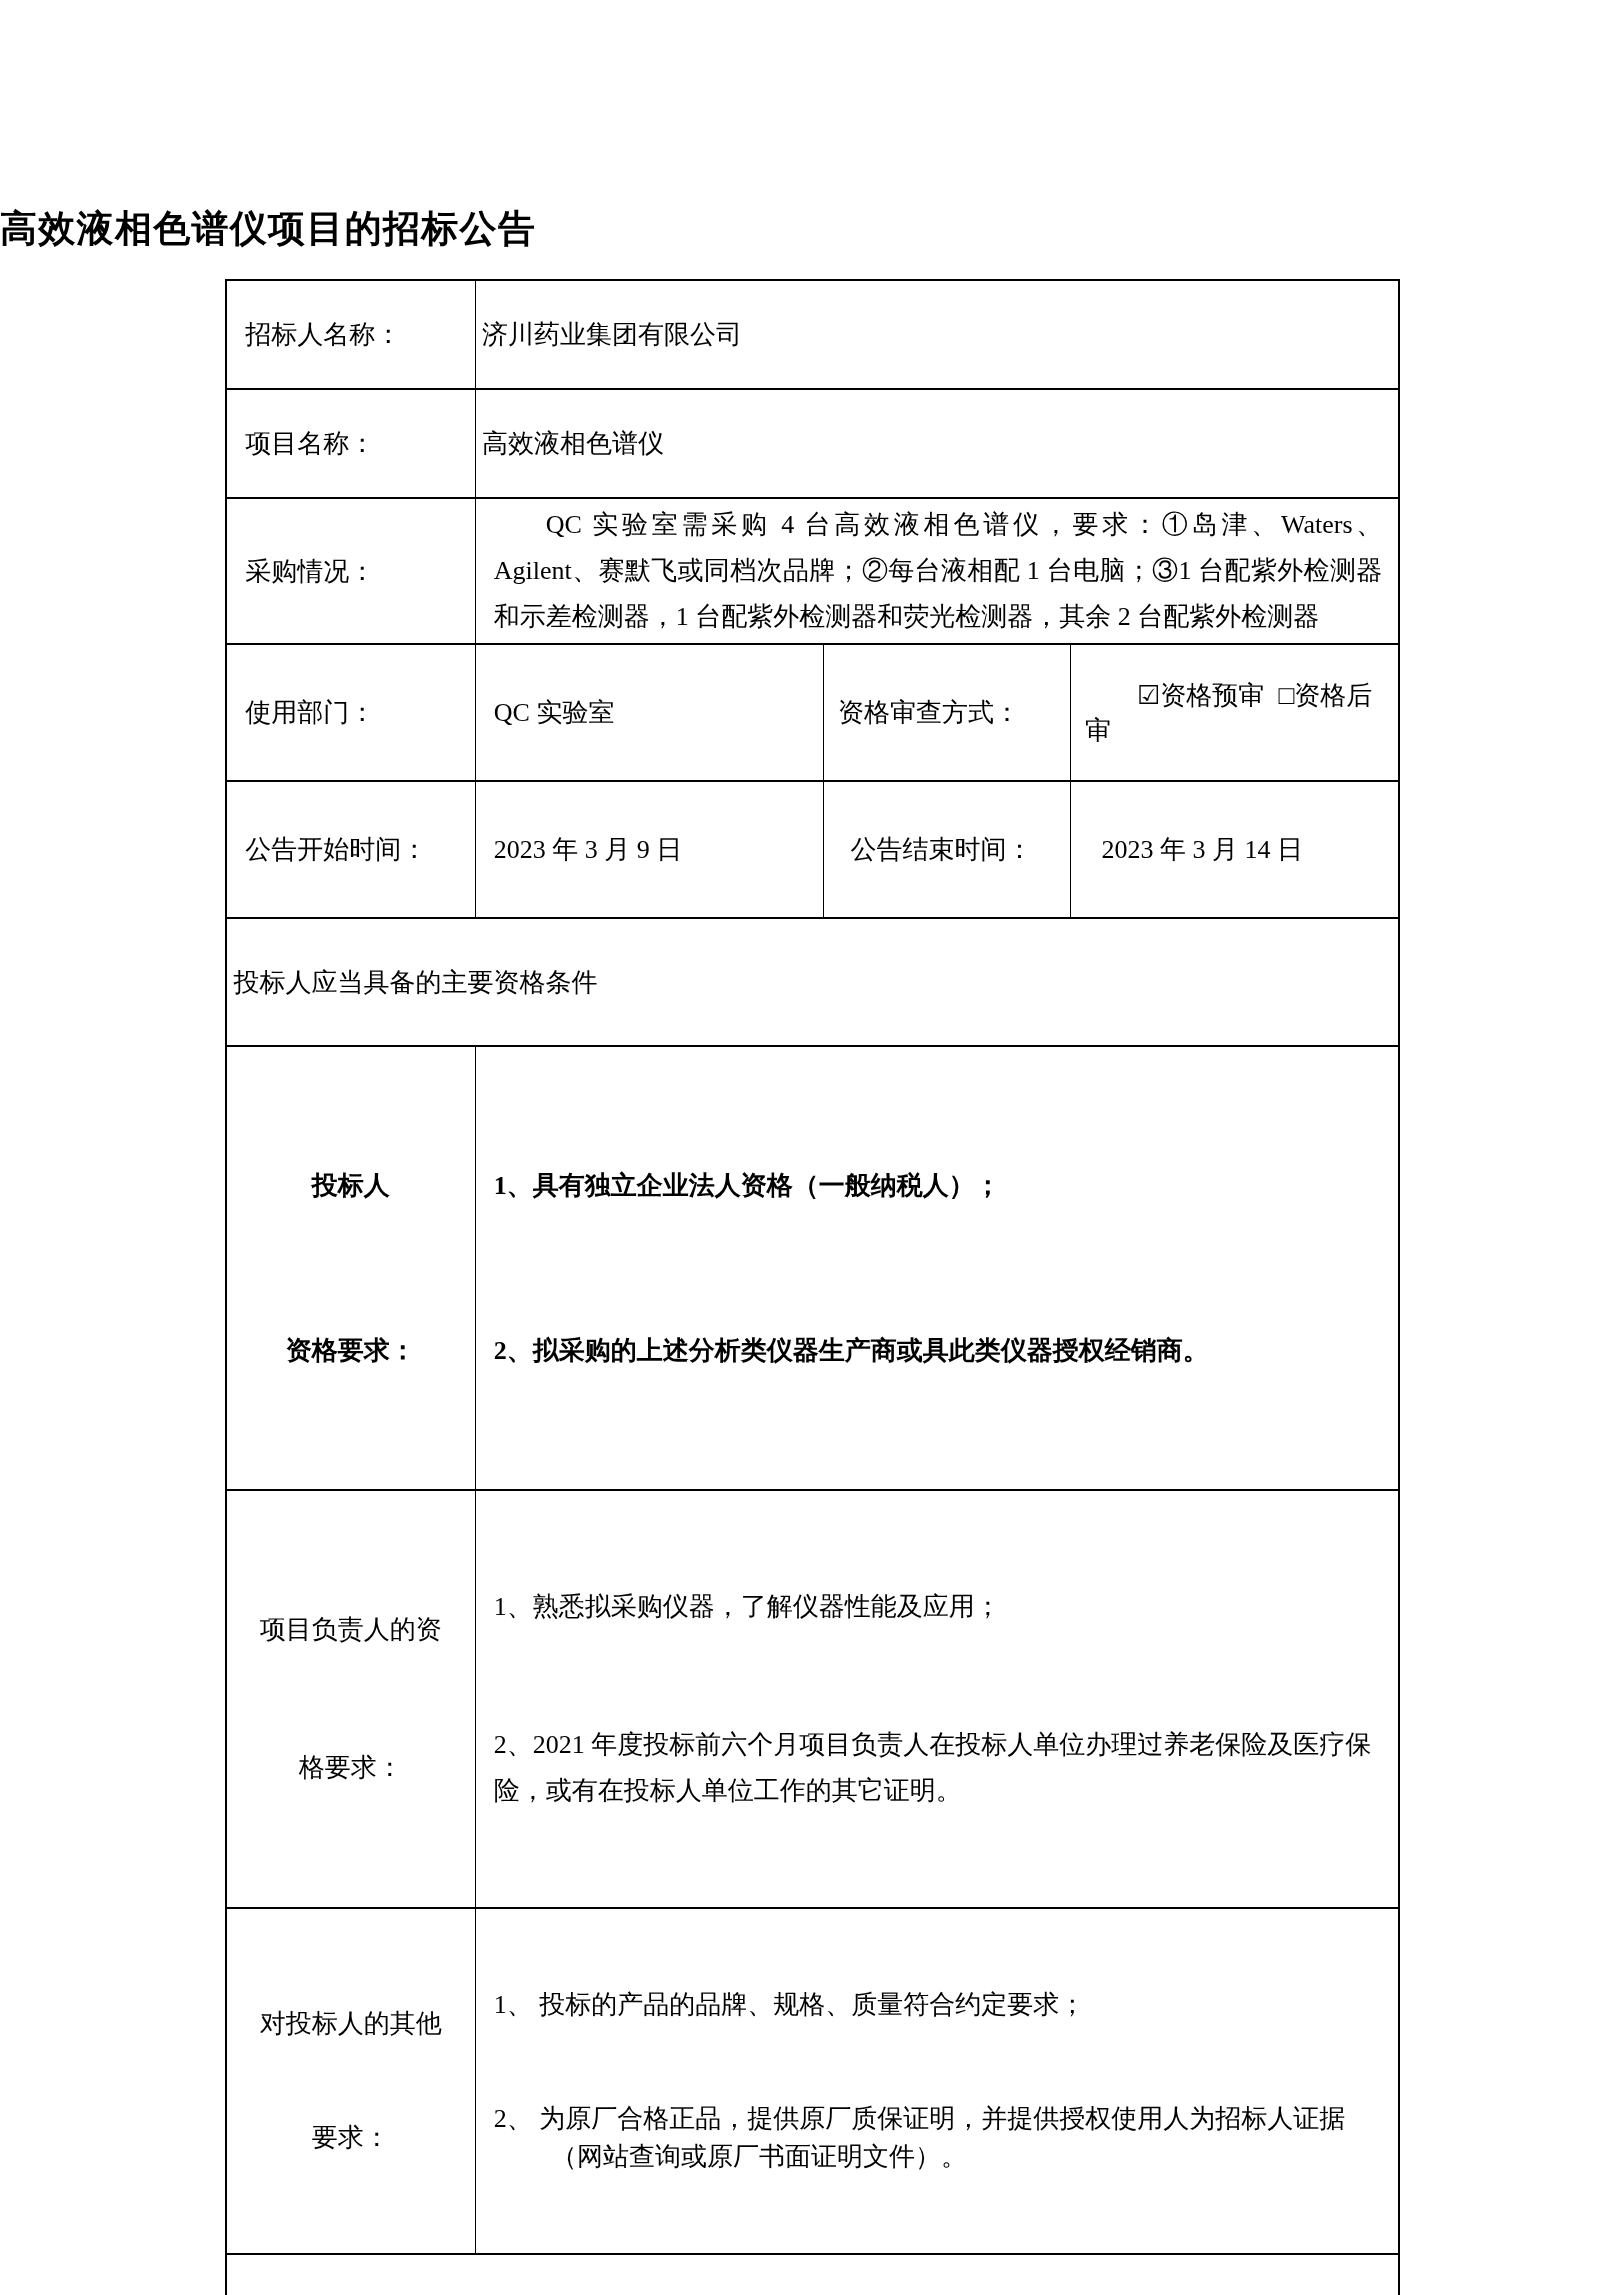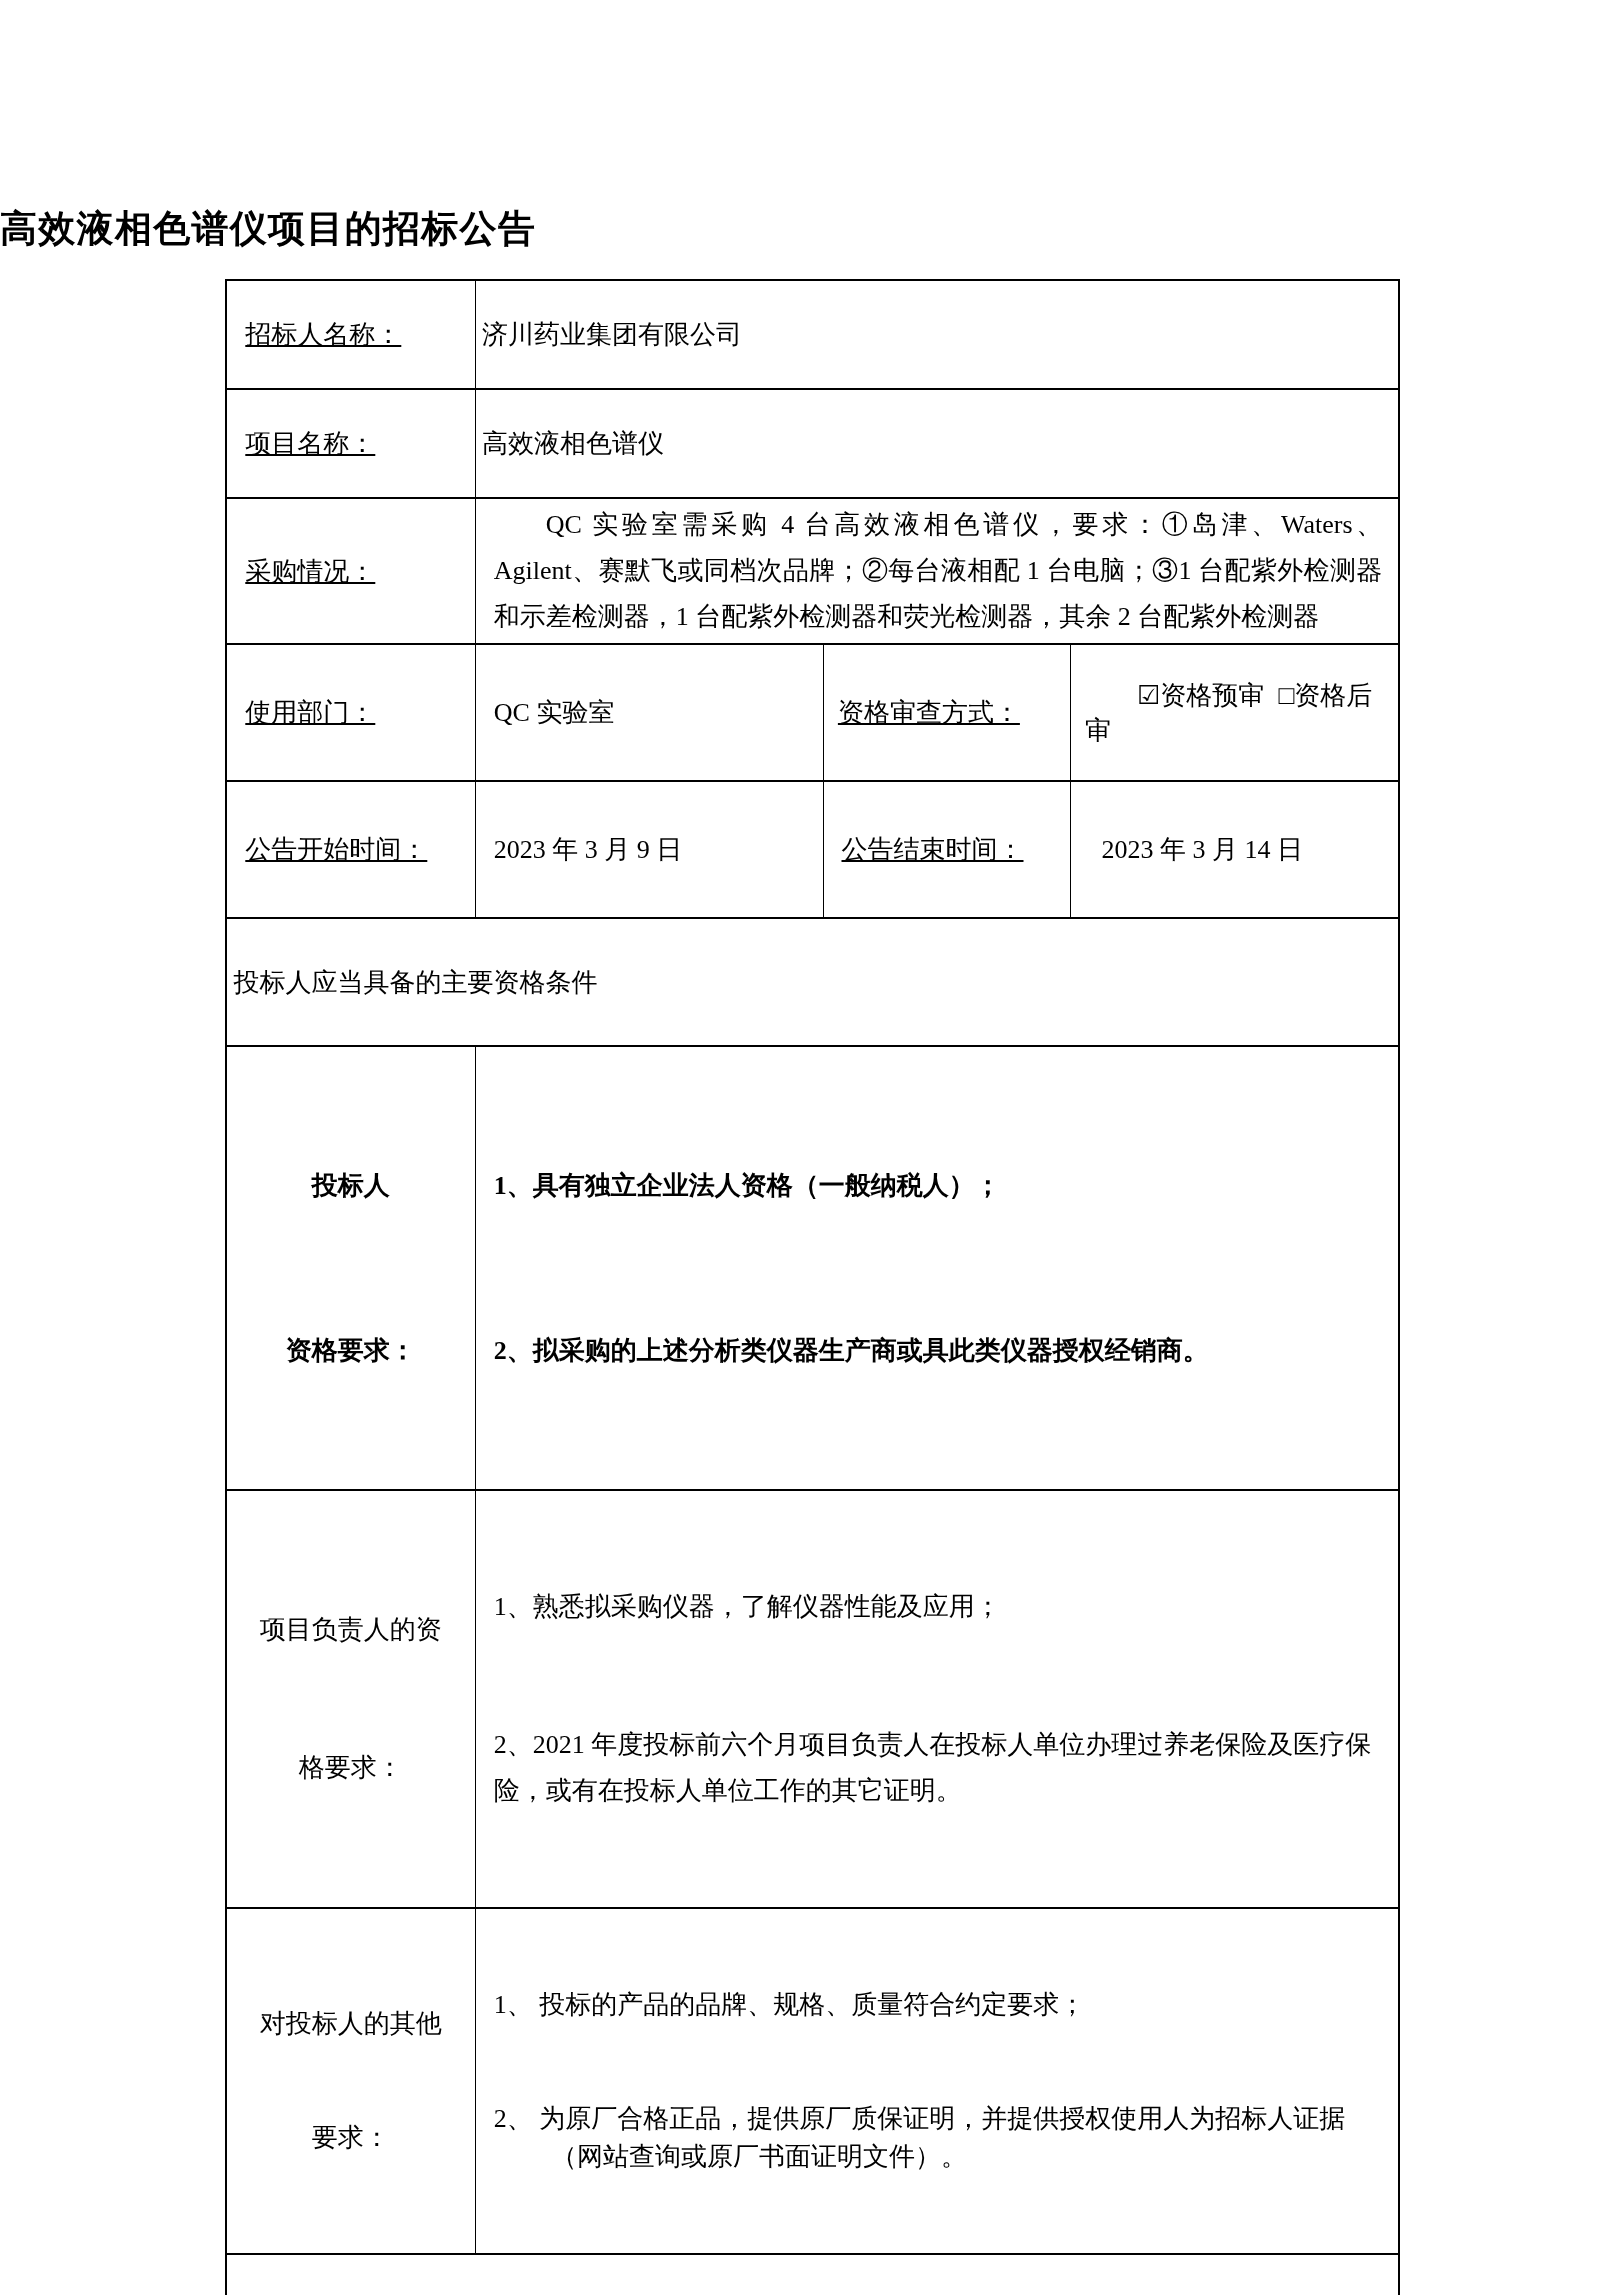--- a/index.html
+++ b/index.html
@@ -32,21 +32,21 @@
     font-size: 26px;
   }
   td {
     border: 1.3px solid #000;
     border-top-width: 2.6px;
     border-bottom-width: 2.6px;
     vertical-align: middle;
     white-space: pre-wrap;
     word-break: break-word;
   }
-  .lbl        { text-align: left; padding-left: 18.3px; padding-right: 6.5px; text-decoration: underline; }
+  .lbl        { text-align: left; padding-left: 18.3px; padding-right: 6.5px; }
   .lbl-center { text-align: center; padding: 0 3.9px; }
   .val        { text-align: left; padding-left: 18.3px; padding-right: 15.7px; }
   .center     { text-align: left; padding: 0 6.5px; }
   .indent     { text-indent: 2em; text-align: justify; }
   .lh145      { line-height: 38px; }
   .lh175      { line-height: 46px; }
   .lh210      { line-height: 55px; font-weight: bold; }
   .hang       { padding-left: 2.2em; text-indent: -2.2em; }
   .cb-gap     { margin-left: 0.55em; }
 </style>
@@ -86,21 +86,21 @@
       <td class="val">QC 实验室</td>
       <td class="lbl" style="padding-left:14.4px">资格审查方式：</td>
       <td class="val" style="padding-left:14.4px">
         <span>☑资格预审</span><span class="cb-gap">□资格后审</span>
       </td>
     </tr>
 
     <tr style="height:137px">
       <td class="lbl">公告开始时间：</td>
       <td class="val">2023 年 3 月 9 日</td>
-      <td class="lbl" style="padding-left:18px">公告结束时间：</td>
+      <td class="lbl" style="padding-left:27px">公告结束时间：</td>
       <td class="val" style="padding-left:31px">2023 年 3 月 14 日</td>
     </tr>
 
     <tr style="height:128px">
       <td class="center" colspan="4">投标人应当具备的主要资格条件</td>
     </tr>
 
     <tr style="height:169px">
       <td class="lbl-center lh210">
         <div>投标人</div>

